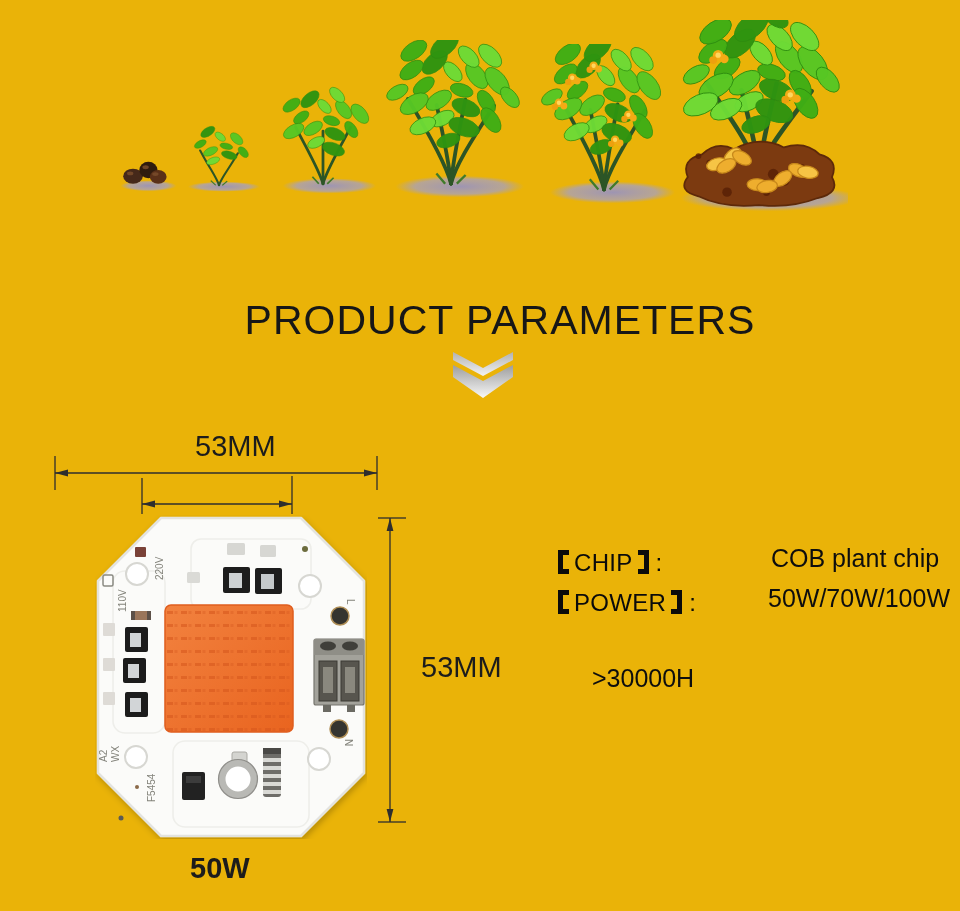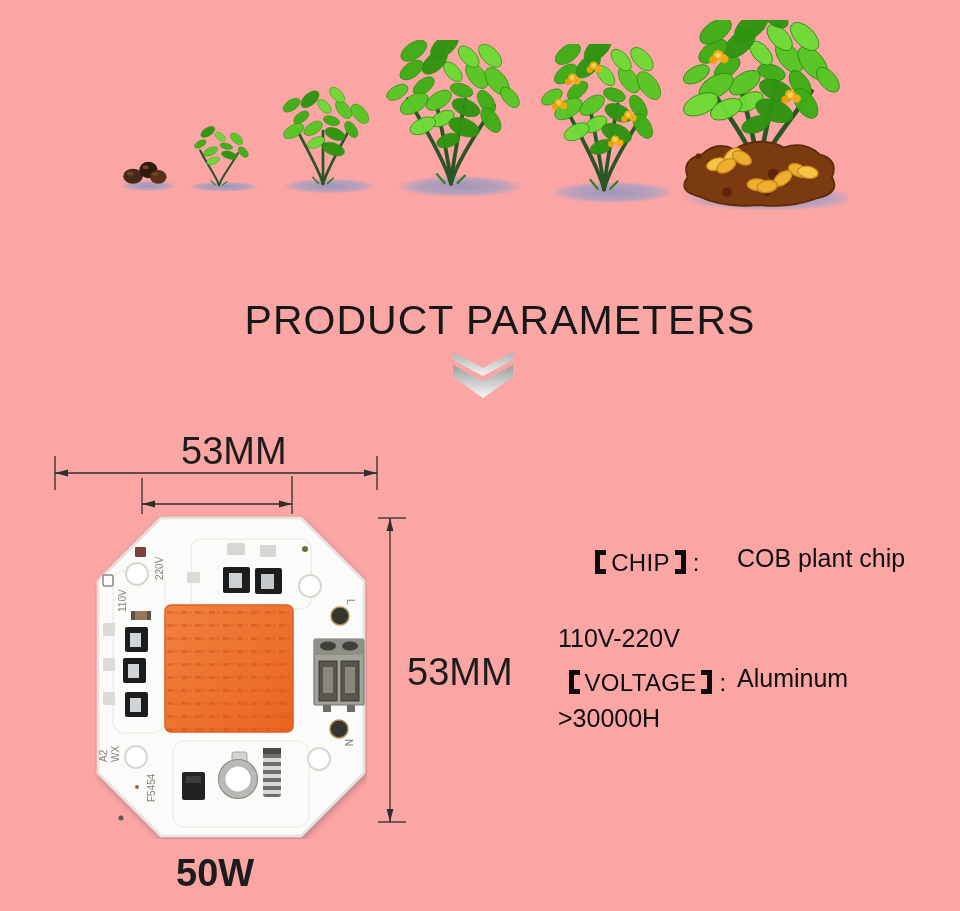--- a/index.html
+++ b/index.html
@@ -1,39 +1,39 @@
 <!DOCTYPE html>
 <html><head>
 <meta charset="utf-8">
 <style>
   html,body{margin:0;padding:0;background:#fff;}
-  .page{position:relative;width:960px;height:911px;background:#fca5a5;overflow:hidden;
+  .page{position:relative;width:960px;height:911px;background:#eab308;overflow:hidden;
         font-family:"Liberation Sans",sans-serif;color:#111;}
   .abs{position:absolute;}
   
   .stage{position:absolute;}
   .stage svg{width:100%;height:100%;display:block;}
   
   .title{position:absolute;left:40px;right:0;top:297px;text-align:center;
          font-size:41px;letter-spacing:1px;color:#171717;font-weight:400;}
   .chevron{position:absolute;left:452px;top:352px;width:62px;height:54px;}
   
-  .dim-label{position:absolute;font-size:38px;color:#1c1c1c;white-space:nowrap;}
+  .dim-label{position:absolute;font-size:29px;color:#1c1c1c;white-space:nowrap;margin-left:14px;}
   
   .chip{position:absolute;left:95px;top:515px;width:272px;height:324px;}
   .dims{position:absolute;left:40px;top:430px;width:460px;height:440px;}
   
   .specs{position:absolute;left:558px;top:549px;width:392px;}
   .spec-row{display:flex;align-items:flex-start;height:40px;}
-  .spec-label{width:179px;font-size:24px;color:#0b0b0b;white-space:nowrap;letter-spacing:.3px;text-align:center;}
+  .spec-label{width:179px;font-size:24px;color:#0b0b0b;white-space:nowrap;letter-spacing:.3px;}
   .lbr,.rbr{display:inline-block;width:6px;height:14px;border:5px solid #0b0b0b;vertical-align:-3px;}
   .lbr{border-right:none;margin-right:5px;}
   .rbr{border-left:none;margin-left:5px;}
   .colon{margin-left:7px;}
-  .spec-value{font-size:25px;color:#0e0e0e;transform:translateY(-5px);white-space:nowrap;}
+  .spec-value{font-size:25px;color:#0e0e0e;transform:translateY(-5px);white-space:nowrap;margin-left:34px;}
 </style>
 </head>
 <body>
 
 <div class="page">
 
   <div id="growth-strip" class="abs" style="left:0;top:0;width:960px;height:230px;">
       <div class="stage" style="left: 112px; top: 146px; width: 70px; height: 48px;">
         <svg viewBox="0 0 100 70" preserveAspectRatio="none">
           <defs>
@@ -428,26 +428,23 @@
       <text transform="translate(250 224) rotate(90)">N</text>
     </g>
   </svg>
 
   <div class="specs">
     <div class="spec-row">
       <div class="spec-label"><span class="lbr"></span><span>CHIP</span><span class="rbr"></span><span class="colon">:</span></div>
       <div class="spec-value">COB plant chip</div>
     </div>
     <div class="spec-row">
+      <div class="spec-label"><span class="lbr"></span><span>POWER</span><span class="rbr"></span><span class="colon">:</span></div>
+      <div class="spec-value">50W/70W/100W</div>
     </div>
     <div class="spec-row">
-      <div class="spec-value">110V-220V</div>
-    </div>
-    <div class="spec-row">
-      <div class="spec-label"><span class="lbr"></span><span>VOLTAGE</span><span class="rbr"></span><span class="colon">:</span></div>
-      <div class="spec-value">Aluminum</div>
     </div>
     <div class="spec-row">
       <div class="spec-value">&gt;30000H</div>
     </div>
   </div>
 
 </div>
 
 </body></html>

